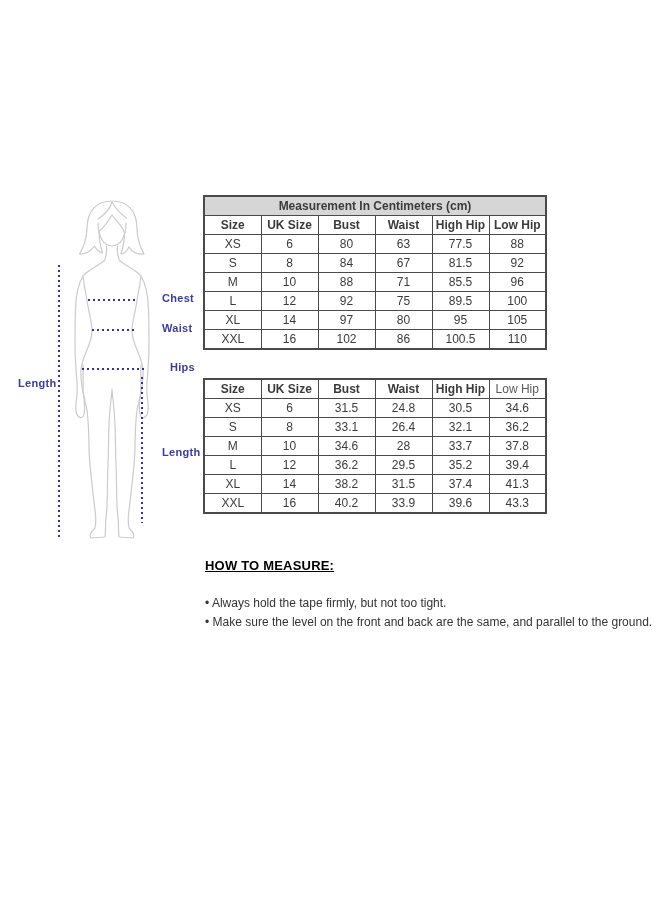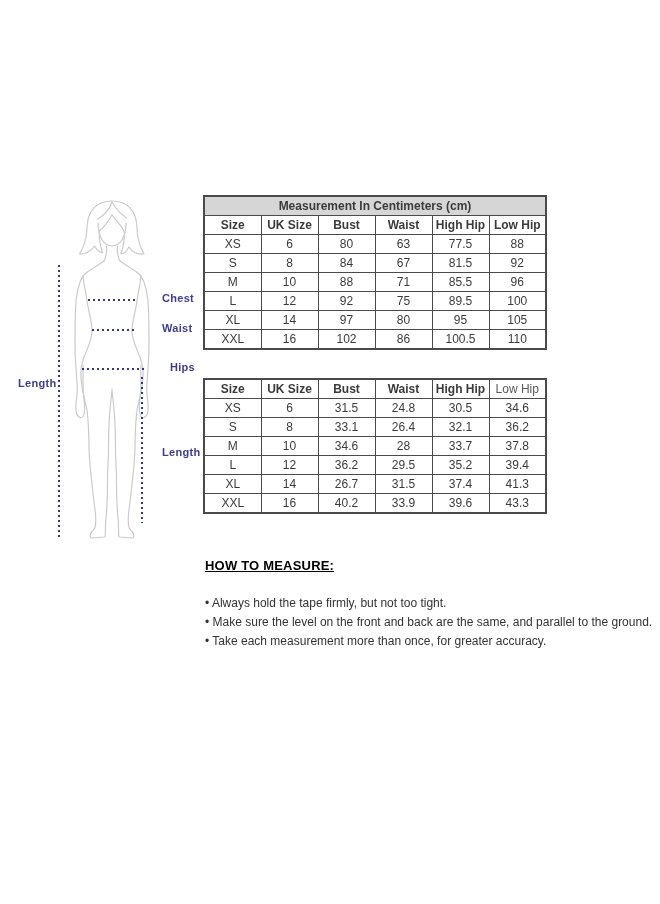--- a/index.html
+++ b/index.html
@@ -226,21 +226,21 @@
             <td>L</td>
             <td>12</td>
             <td>36.2</td>
             <td>29.5</td>
             <td>35.2</td>
             <td>39.4</td>
           </tr>
           <tr>
             <td>XL</td>
             <td>14</td>
-            <td>26.7</td>
+            <td>38.2</td>
             <td>31.5</td>
             <td>37.4</td>
             <td>41.3</td>
           </tr>
           <tr>
             <td>XXL</td>
             <td>16</td>
             <td>40.2</td>
             <td>33.9</td>
             <td>39.6</td>
@@ -248,17 +248,16 @@
           </tr>
         </tbody>
     </table>
   </div>
 
   <div id="how-to">
     <h3>HOW TO MEASURE:</h3>
     <ul>
       <li>Always hold the tape firmly, but not too tight.</li>
       <li>Make sure the level on the front and back are the same, and parallel to the ground.</li>
-      <li>Take each measurement more than once, for greater accuracy.</li>
     </ul>
   </div>
 
 </div>
 
 </body></html>

